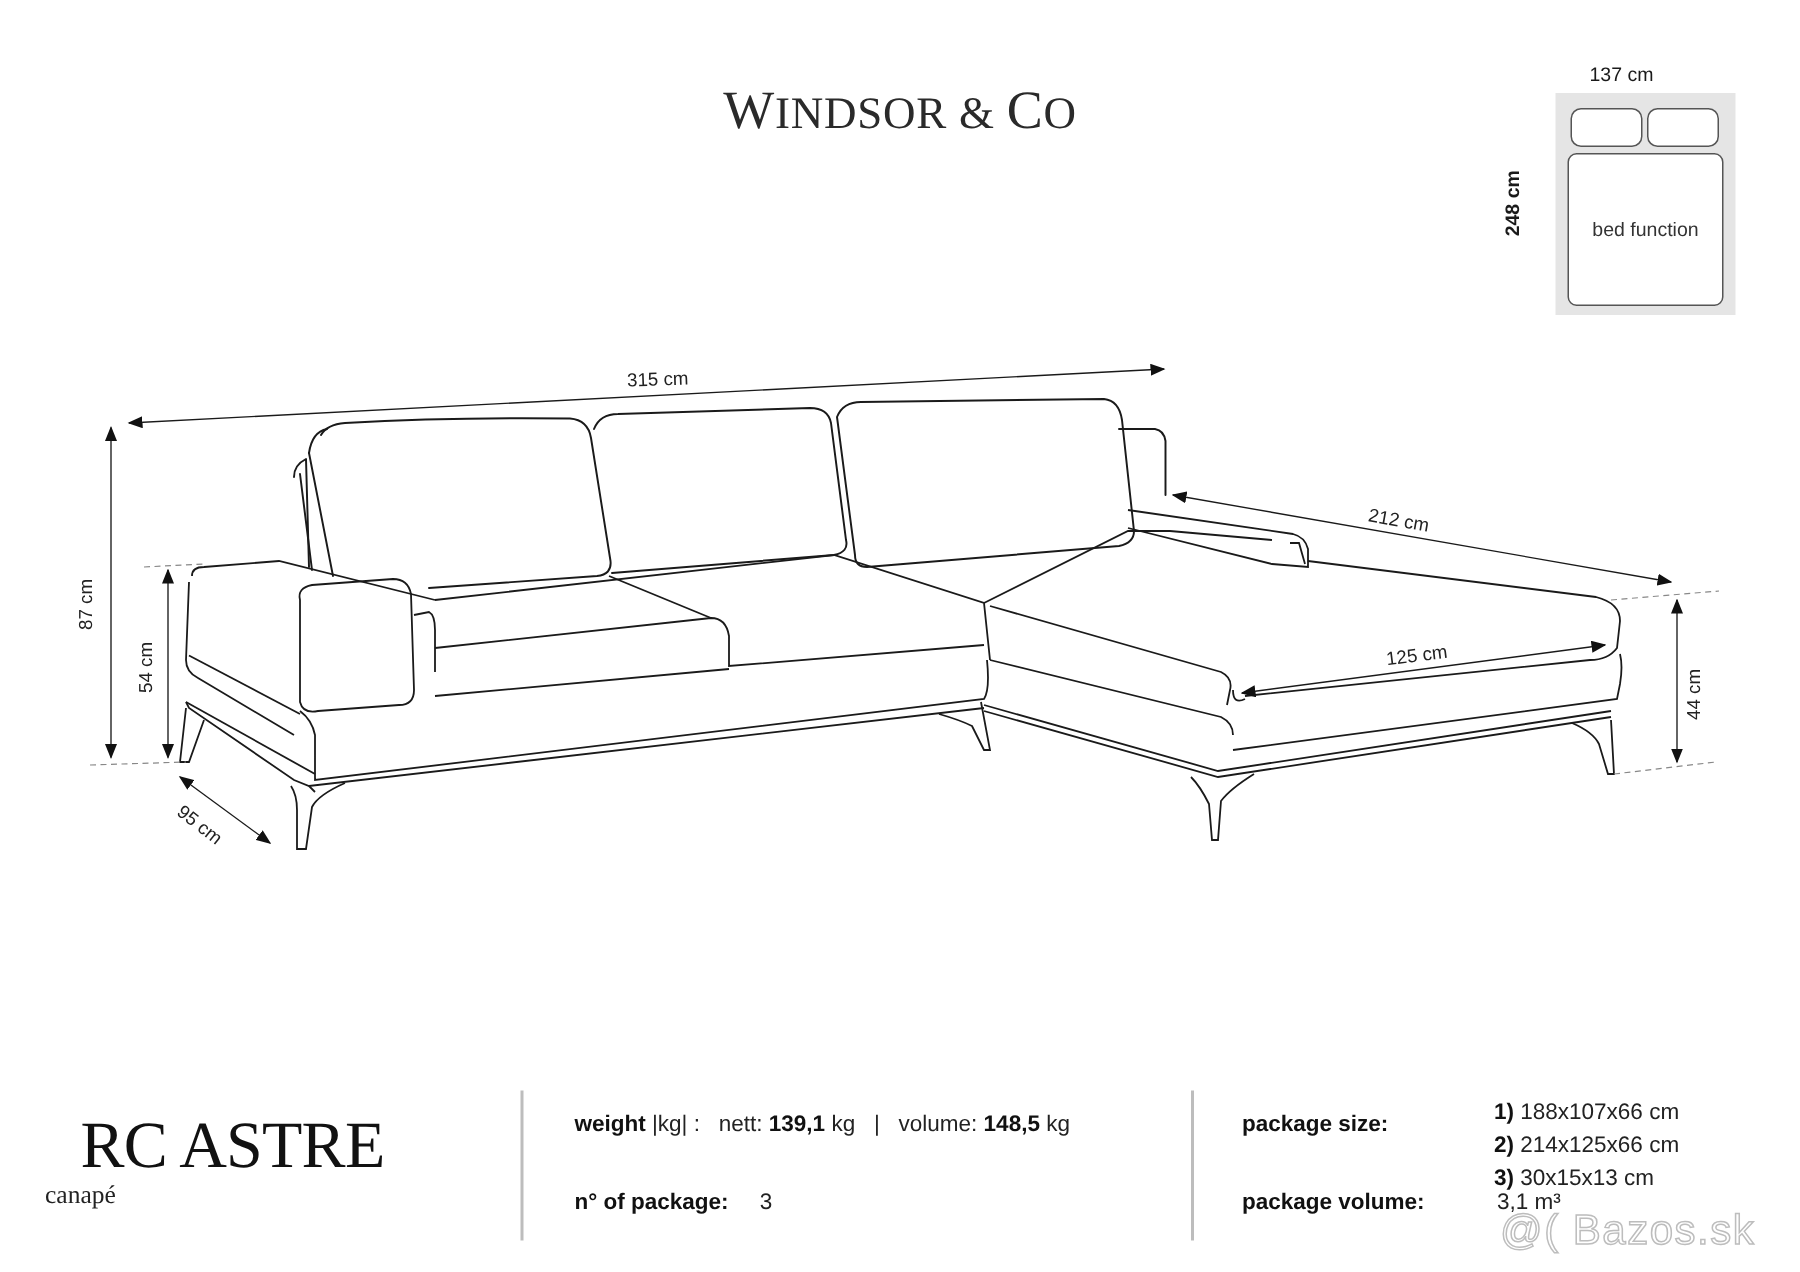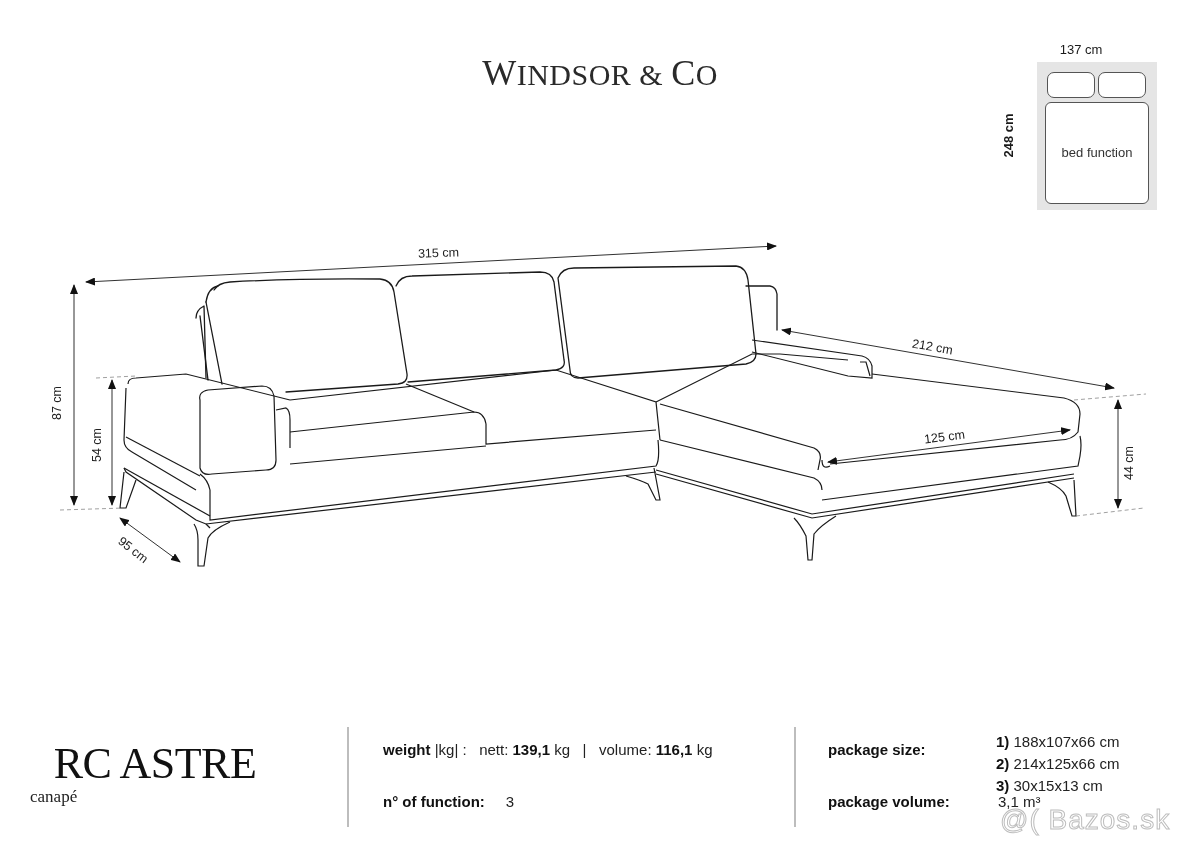--- a/index.html
+++ b/index.html
@@ -144,25 +144,25 @@
 <div class="abs vdiv" style="left:794px;"></div>
 
 <div class="abs spec" style="left:383px; top:741px;">
   <b>weight</b>
   <span>|kg| :</span>
   &nbsp;&nbsp;<span>nett:</span>
   <b>139,1</b>
   <span>kg</span>
   &nbsp;&nbsp;<span>|</span>&nbsp;&nbsp;
   <span>volume:</span>
-  <b>116,1</b>
+  <b>148,5</b>
   <span>kg</span>
 </div>
 <div class="abs spec" style="left:383px; top:793px;">
-  <b>n° of function:</b>
+  <b>n° of package:</b>
   &nbsp;&nbsp;&nbsp;&nbsp;<span>3</span>
 </div>
 
 <div class="abs spec" style="left:828px; top:741px;">
   <b>package size:</b>
 </div>
 <div class="abs spec" style="left:996px; top:719px; line-height:22px;margin-top:12px;">
   <div><b>1)</b> <span>188x107x66 cm</span></div>
   <div><b>2)</b> <span>214x125x66 cm</span></div>
   <div><b>3)</b> <span>30x15x13 cm</span></div>

